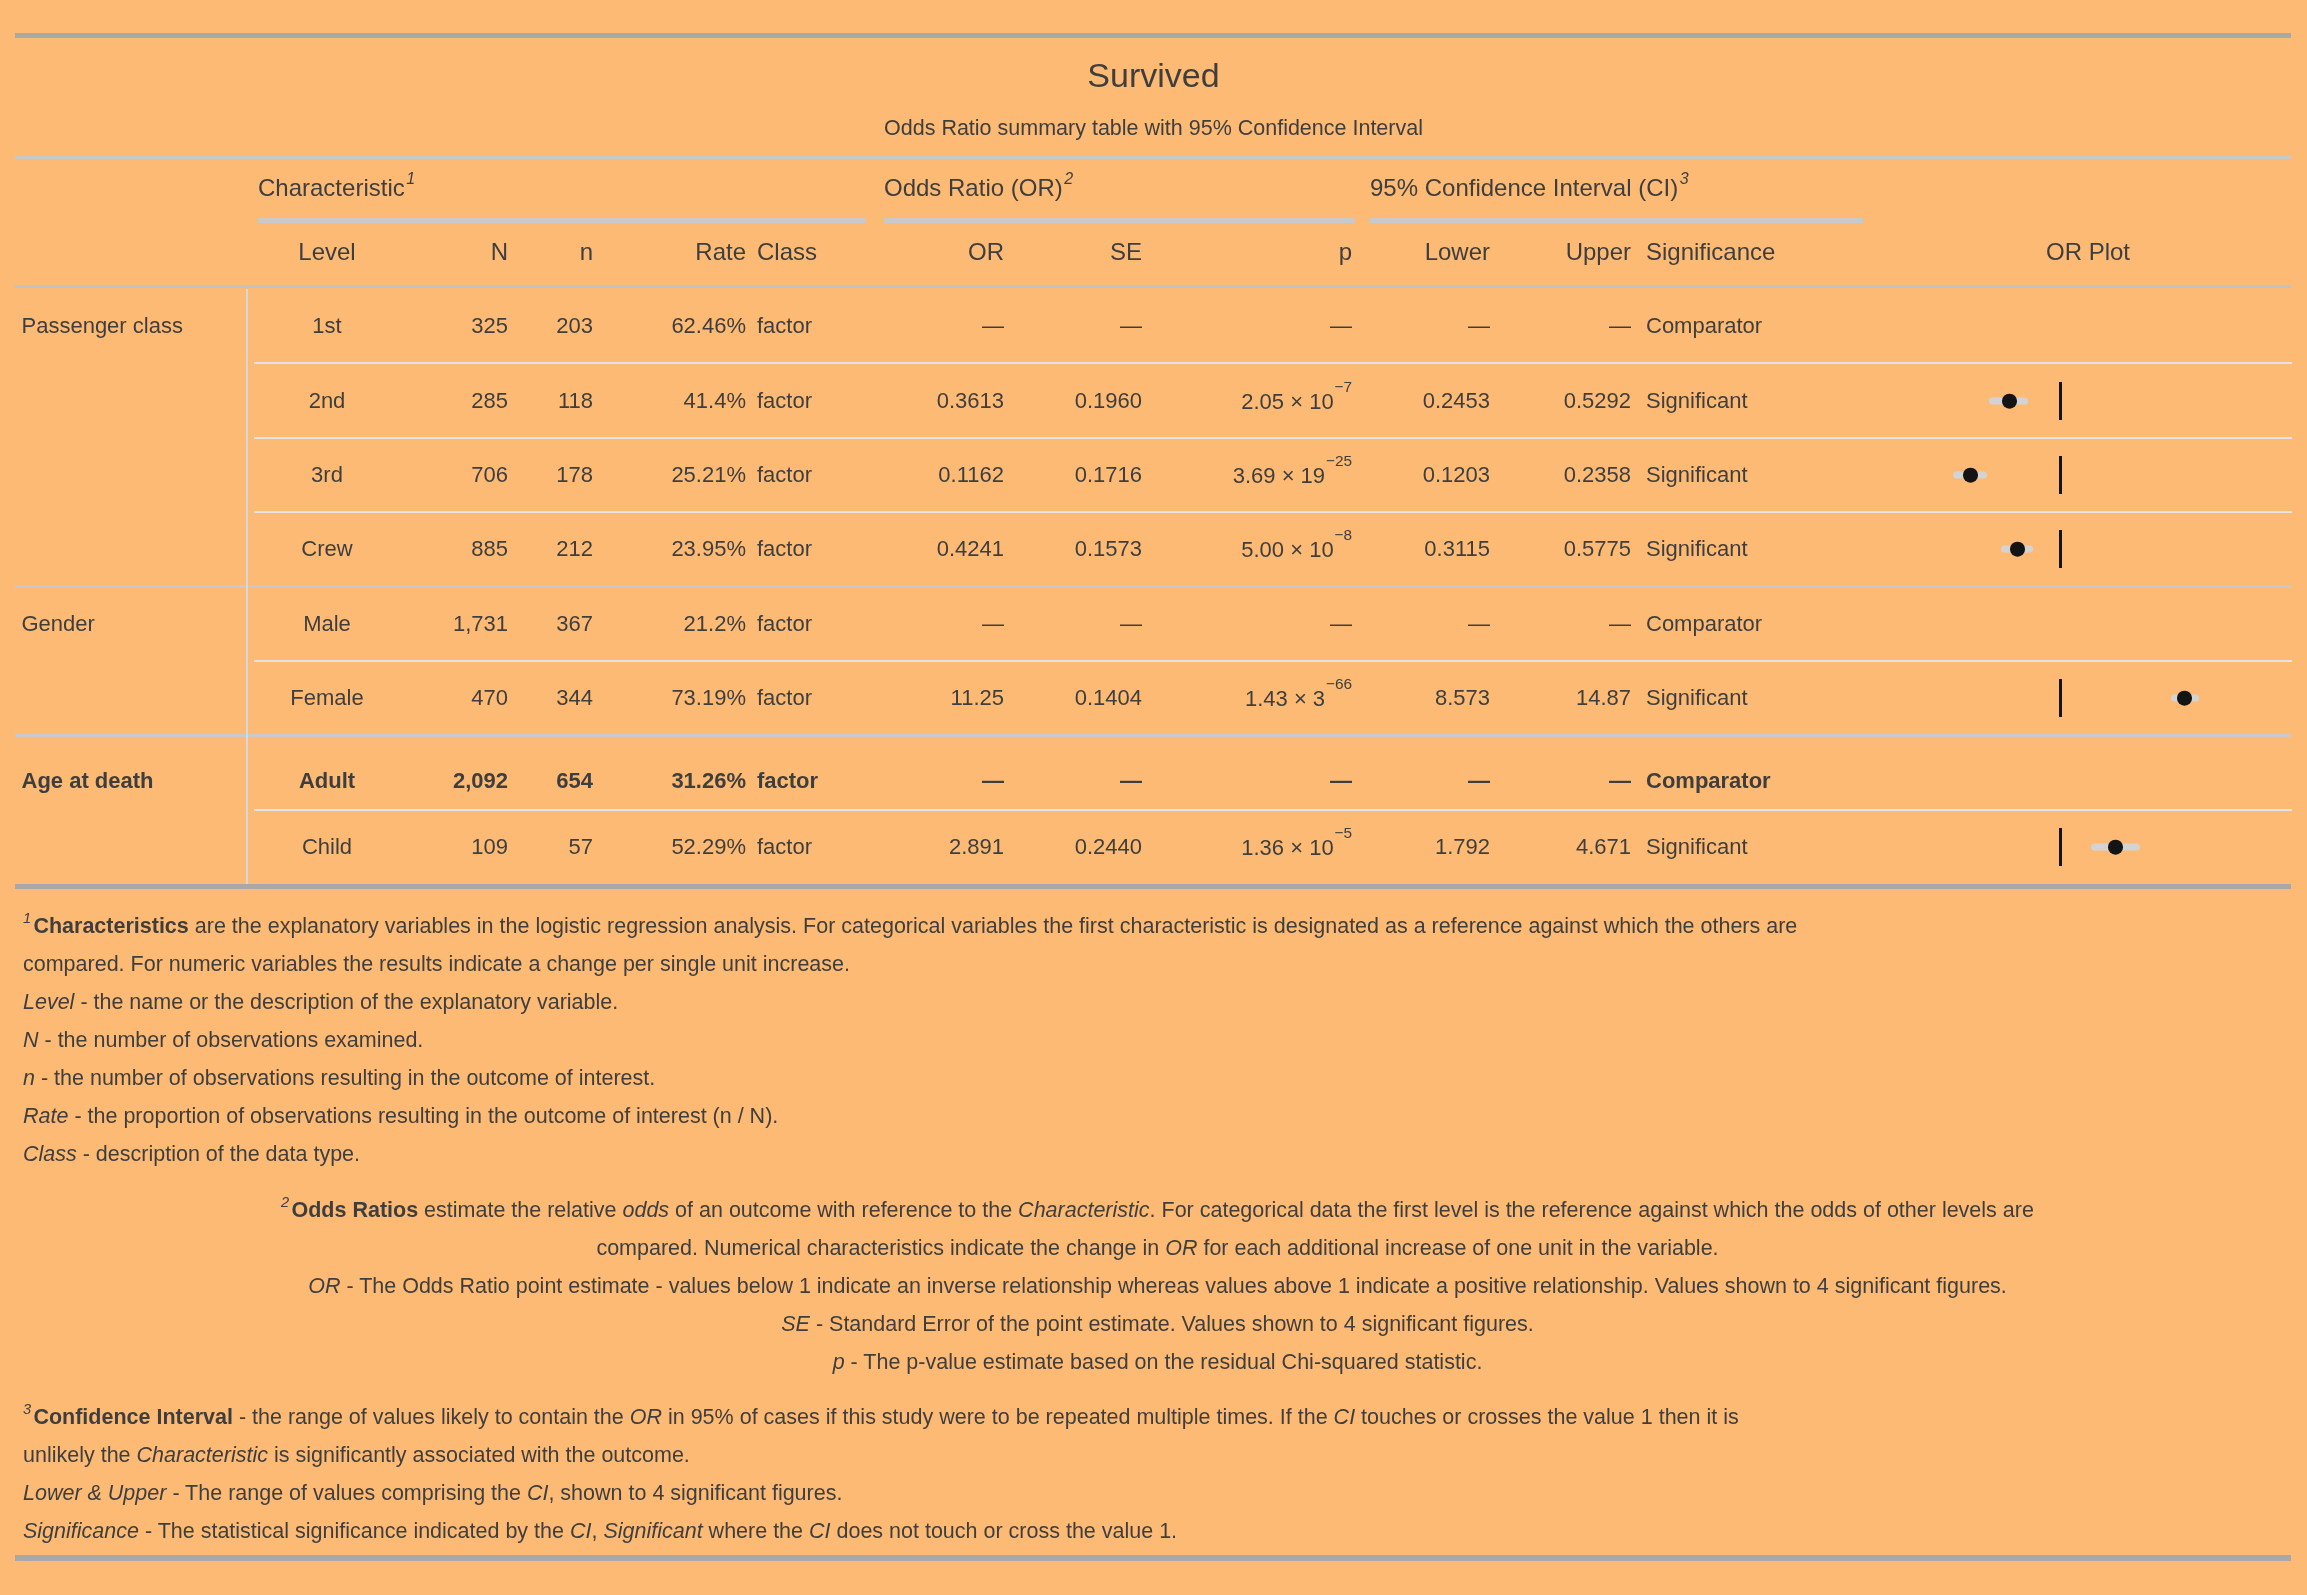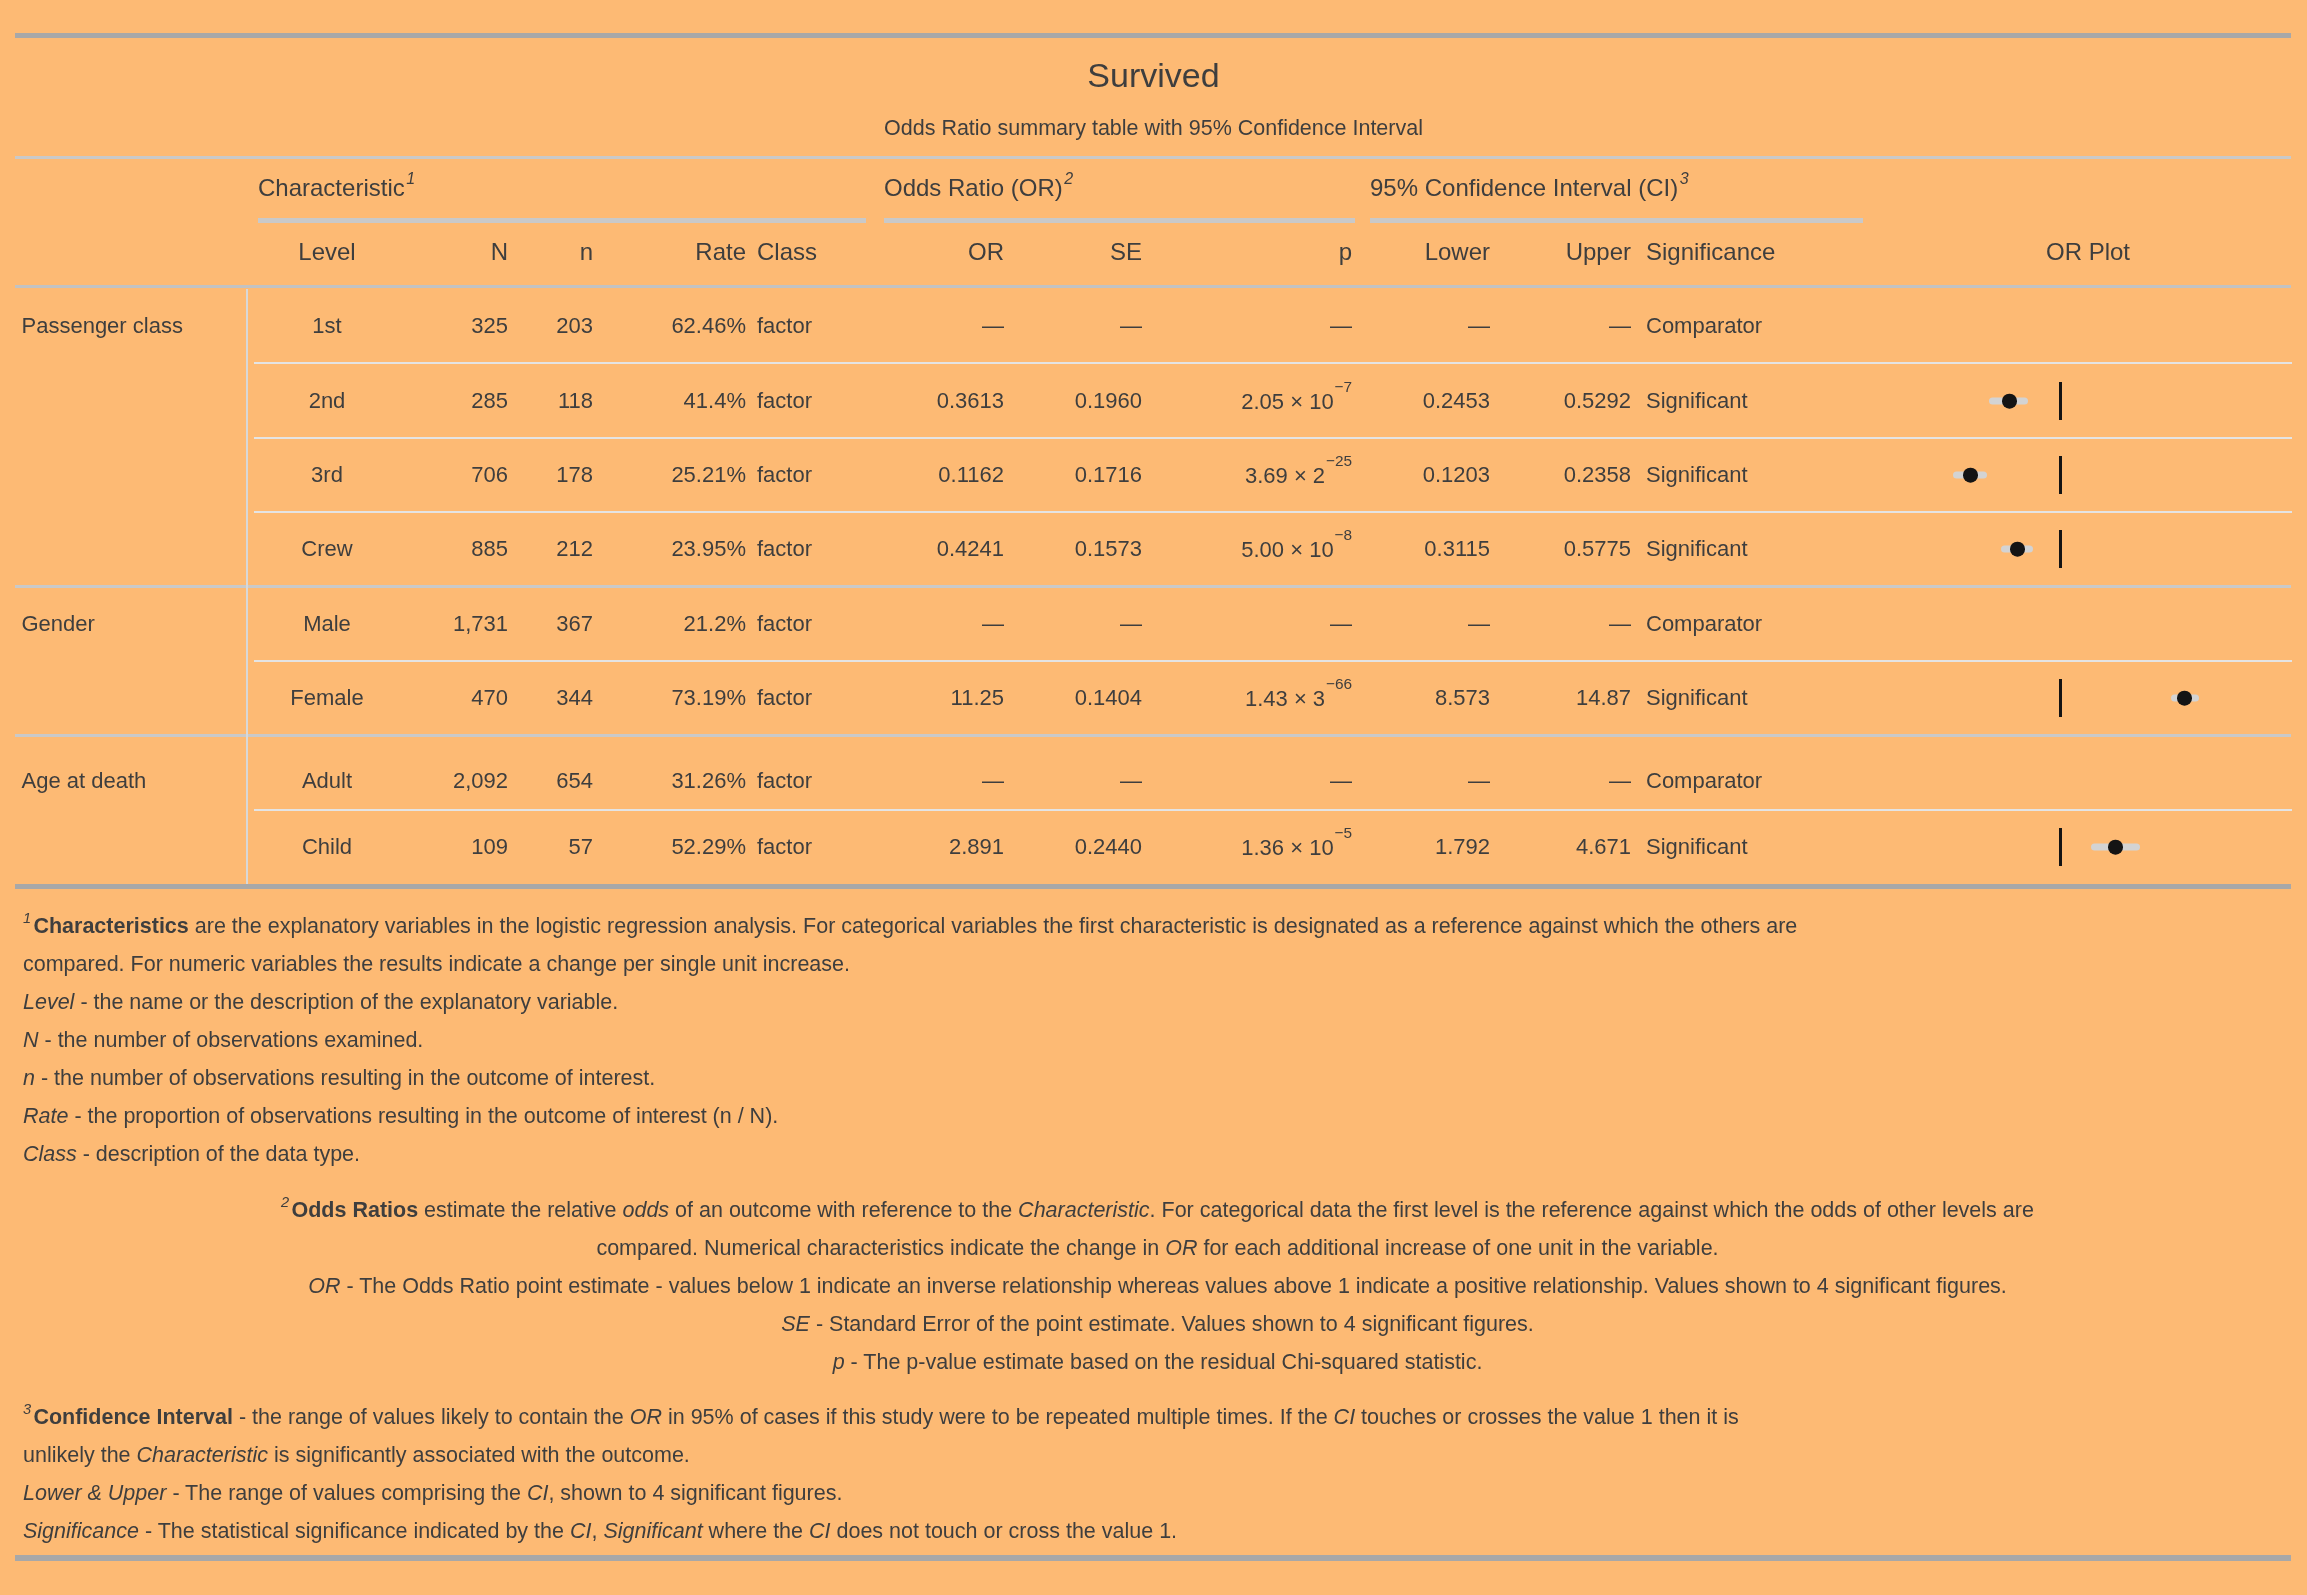--- a/index.html
+++ b/index.html
@@ -121,21 +121,21 @@
       </div>
       <div class="sep-row" style="top: 437px;"></div>
       <div class="trow" style="top: 438px; height: 74px;">
         <div class="cell c-level">3rd</div>
         <div class="cell c-N">706</div>
         <div class="cell c-n">178</div>
         <div class="cell c-rate">25.21%</div>
         <div class="cell c-class">factor</div>
         <div class="cell c-or">0.1162</div>
         <div class="cell c-se">0.1716</div>
-        <div class="cell c-p"><span>3.69 × 2</span><sup class="psup">−25</sup></div>
+        <div class="cell c-p"><span>3.69 × 19</span><sup class="psup">−25</sup></div>
         <div class="cell c-lower">0.1203</div>
         <div class="cell c-upper">0.2358</div>
         <div class="cell c-sig">Significant</div>
         <div class="plot-line" style="left: 2059px;"></div>
         <div class="plot-bar" style="left: 1953px; width: 34px;"></div>
         <div class="plot-dot" style="left: 1963px;"></div>
       </div>
       <div class="sep-row" style="top: 511px;"></div>
       <div class="trow" style="top: 512px; height: 74px;">
         <div class="cell c-level">Crew</div>
@@ -179,21 +179,21 @@
         <div class="cell c-se">0.1404</div>
         <div class="cell c-p"><span>1.43 × 3</span><sup class="psup">−66</sup></div>
         <div class="cell c-lower">8.573</div>
         <div class="cell c-upper">14.87</div>
         <div class="cell c-sig">Significant</div>
         <div class="plot-line" style="left: 2059px;"></div>
         <div class="plot-bar" style="left: 2171px; width: 28px;"></div>
         <div class="plot-dot" style="left: 2177px;"></div>
       </div>
       <div class="sep-group" style="top: 734px;"></div>
-      <div class="trow" style="top: 735px; height: 92px;">
+      <div class="trow" style="top: 735px; height: 92px; font-weight: bold;">
         <div class="cell c-rowhead">Age at death</div>
         <div class="cell c-level">Adult</div>
         <div class="cell c-N">2,092</div>
         <div class="cell c-n">654</div>
         <div class="cell c-rate">31.26%</div>
         <div class="cell c-class">factor</div>
         <div class="cell c-or">—</div>
         <div class="cell c-se">—</div>
         <div class="cell c-p"><span>—</span></div>
         <div class="cell c-lower">—</div>

